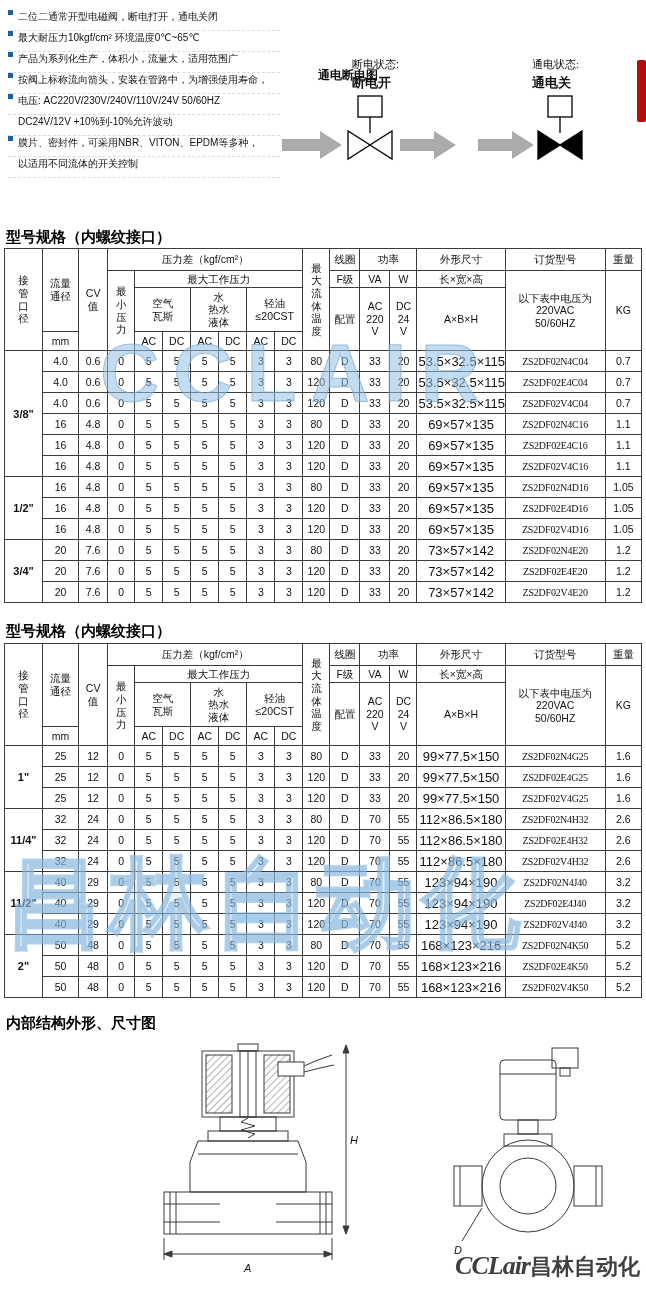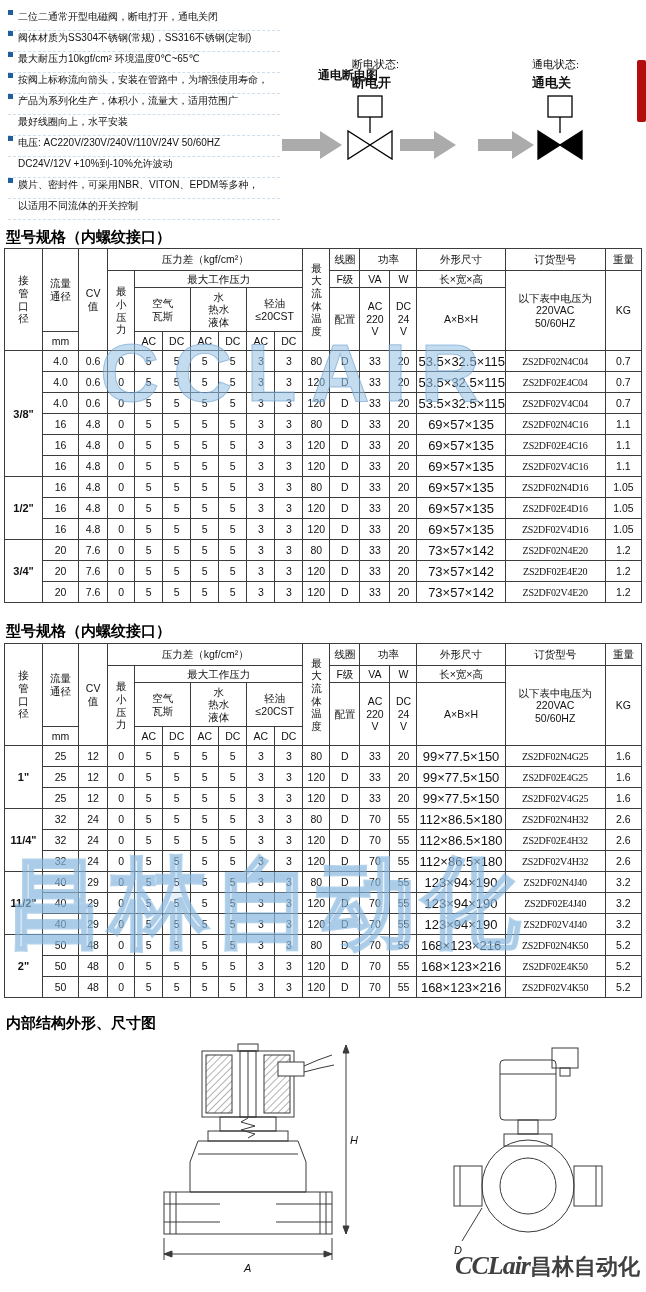--- a/index.html
+++ b/index.html
@@ -66,37 +66,29 @@
 </head>
 <body>
 
 <div class="features" id="feature-list">
     <div class="feature-line">
       <span class="bullet"></span>
       <span>二位二通常开型电磁阀，断电打开，通电关闭</span>
     </div>
     <div class="feature-line">
       <span class="bullet"></span>
-      <span>阀体材质为SS304不锈钢(常规)，SS316不锈钢(定制)</span>
-    </div>
-    <div class="feature-line">
-      <span class="bullet"></span>
       <span>最大耐压力10kgf/cm²  环境温度0℃~65℃</span>
-    </div>
-    <div class="feature-line">
-      <span class="bullet"></span>
-      <span>按阀上标称流向箭头，安装在管路中，为增强使用寿命，</span>
     </div>
     <div class="feature-line">
       <span class="bullet"></span>
       <span>产品为系列化生产，体积小，流量大，适用范围广</span>
     </div>
     <div class="feature-line">
-      <span class="bullet hidden"></span>
-      <span>最好线圈向上，水平安装</span>
+      <span class="bullet"></span>
+      <span>按阀上标称流向箭头，安装在管路中，为增强使用寿命，</span>
     </div>
     <div class="feature-line">
       <span class="bullet"></span>
       <span>电压: AC220V/230V/240V/110V/24V  50/60HZ</span>
     </div>
     <div class="feature-line">
       <span class="bullet hidden"></span>
       <span>DC24V/12V  +10%到-10%允许波动</span>
     </div>
     <div class="feature-line">

